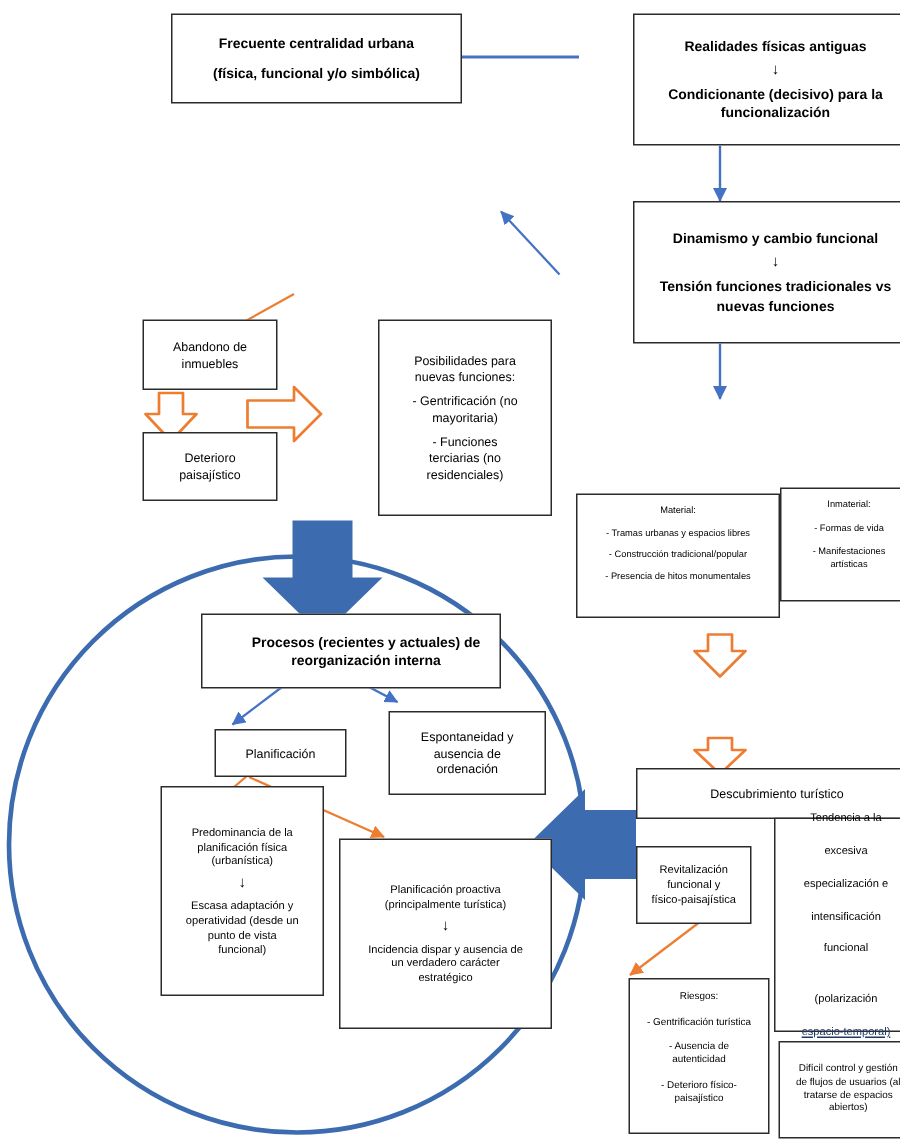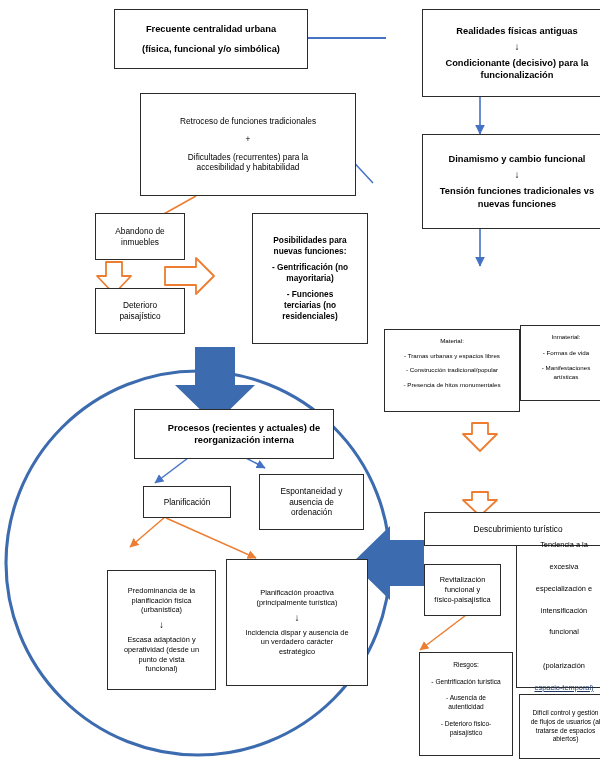--- a/index.html
+++ b/index.html
@@ -107,49 +107,41 @@
 
   <div class="box" style="left:386px;top:9px;width:190px;height:88px;">
     <span class="t9 b-bold ln">Realidades físicas antiguas</span>
     <div class="gapsm"></div>
     <span class="arrowch">↓</span>
     <div class="gapsm"></div>
     <span class="t9 b-bold ln">Condicionante (decisivo) para la</span>
     <span class="t9 b-bold ln">funcionalización</span>
   </div>
 
-  <div class="box" style="left:104px;top:93px;width:216px;height:103px;">
-    <span class="t8 ln">Retroceso de funciones tradicionales</span>
-    <div class="gap"></div>
-    <span class="t8 ln">+</span>
-    <div class="gap"></div>
-    <span class="t8 ln">Dificultades (recurrentes) para la</span>
-    <span class="t8 ln">accesibilidad y habitabilidad</span>
-  </div>
 
   <div class="box" style="left:386px;top:134px;width:190px;height:95px;">
     <span class="t9 b-bold ln">Dinamismo y cambio funcional</span>
     <div class="gapsm"></div>
     <span class="arrowch">↓</span>
     <div class="gapsm"></div>
     <span class="t9 b-bold ln">Tensión funciones tradicionales vs</span>
     <span class="t9 b-bold ln">nuevas funciones</span>
   </div>
 
   <div class="box" style="left:59px;top:213px;width:90px;height:47px;">
     <span class="t8 ln">Abandono de</span>
     <span class="t8 ln">inmuebles</span>
   </div>
 
   <div class="box" style="left:59px;top:288px;width:90px;height:46px;">
     <span class="t8 ln">Deterioro</span>
     <span class="t8 ln">paisajístico</span>
   </div>
 
-  <div class="box" style="left:216px;top:213px;width:116px;height:131px;font-weight:bold;">
+  <div class="box" style="left:216px;top:213px;width:116px;height:131px;">
     <span class="t8 ln">Posibilidades para</span>
     <span class="t8 ln">nuevas funciones:</span>
     <div class="gapsm"></div>
     <span class="t8 ln">- Gentrificación (no</span>
     <span class="t8 ln">mayoritaria)</span>
     <div class="gapsm"></div>
     <span class="t8 ln">- Funciones</span>
     <span class="t8 ln">terciarias (no</span>
     <span class="t8 ln">residenciales)</span>
   </div>
@@ -223,21 +215,21 @@
   <div class="box" style="left:107px;top:486px;width:88px;height:32px;">
     <span class="t8 ln">Planificación</span>
   </div>
 
   <div class="box" style="left:223px;top:474px;width:105px;height:56px;">
     <span class="t8 ln">Espontaneidad y</span>
     <span class="t8 ln">ausencia de</span>
     <span class="t8 ln">ordenación</span>
   </div>
 
-  <div class="box" style="left:71px;top:570px;width:109px;height:120px;">
+  <div class="box" style="left:71px;top:524px;width:109px;height:140px;">
     <span class="t75 ln">Predominancia de la</span>
     <span class="t75 ln">planificación física</span>
     <span class="t75 ln">(urbanística)</span>
     <div class="gapsm"></div>
     <span class="arrowch">↓</span>
     <div class="gapsm"></div>
     <span class="t75 ln">Escasa adaptación y</span>
     <span class="t75 ln">operatividad (desde un</span>
     <span class="t75 ln">punto de vista</span>
     <span class="t75 ln">funcional)</span>

